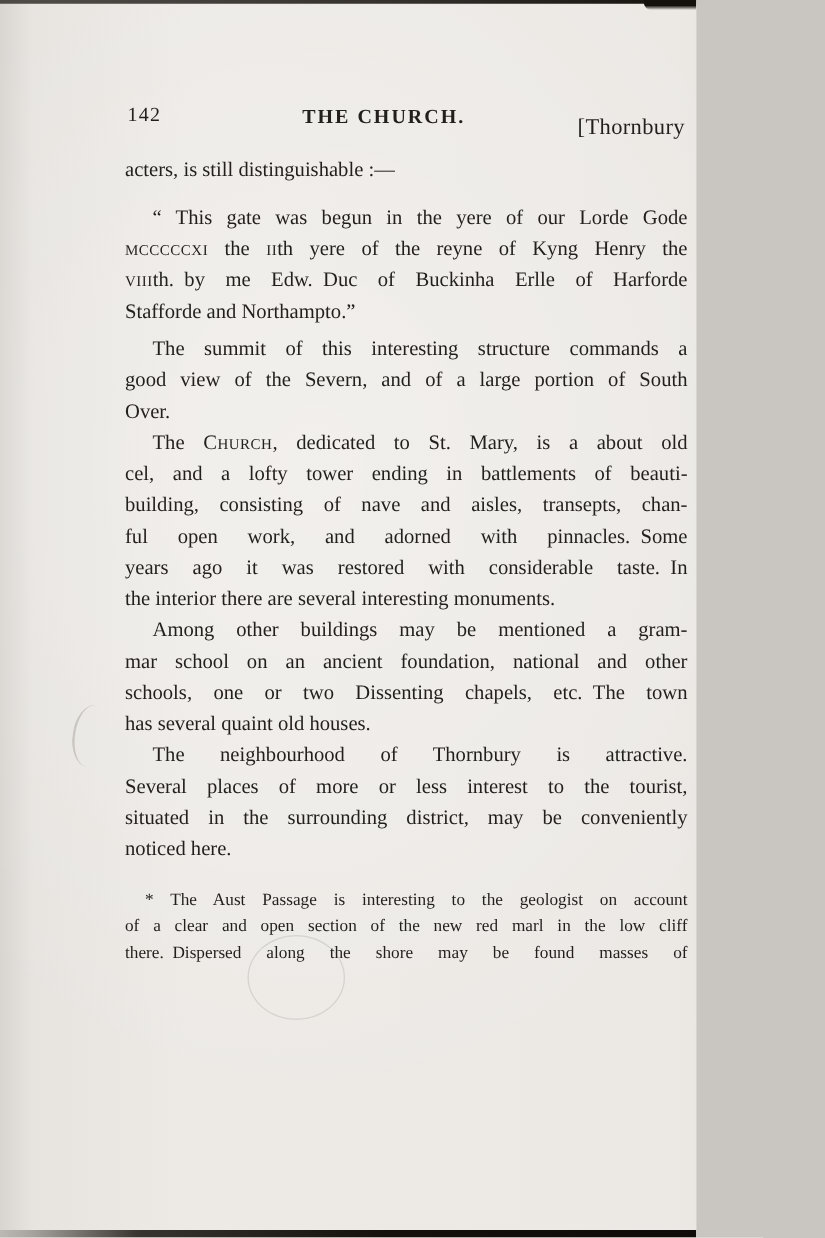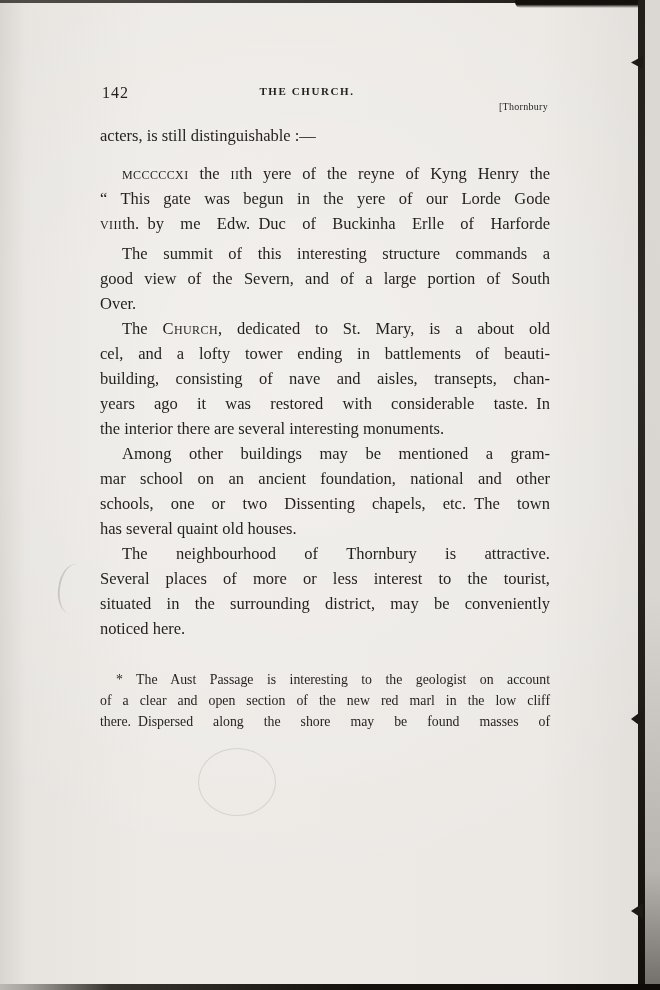--- a/index.html
+++ b/index.html
@@ -4,21 +4,21 @@
 <style>
   html, body { margin: 0; padding: 0; }
   body {
     width: 660px; height: 990px;
     font-family: "Liberation Serif", serif;
     background: #c9c6c2;
     overflow: hidden;
   }
   .scan {
     position: relative;
-    width: 660px; height: 990px;
+    width: 557px; height: 990px;
     background:
       radial-gradient(120% 85% at 45% 38%, rgba(255,255,255,0.28), rgba(255,255,255,0) 62%),
       linear-gradient(90deg, #d8d4cf 0px, #e7e4e0 26px, #edeae6 150px, #ece9e5 540px, #e3e0dc 638px);
     background-color: #eae7e3;
     overflow: hidden;
   }
   
   .top-strip { position:absolute; top:0; left:0; right:0; height:3px;
     background: linear-gradient(90deg, rgba(30,27,23,.75), rgba(30,27,23,.9) 60%, #15120e); }
   .top-strip-right { position:absolute; top:0; left:515px; right:0; height:8px;
@@ -40,29 +40,29 @@
   .pen-arc { position:absolute; left:198px; top:748px; width:76px; height:66px;
     border: 1px solid rgba(90,84,78,0.16); border-radius: 50%; }
   
   .page-content {
     position:absolute; left:100px; top:84px; width:450px;
     color:#221f1c;
   }
   .header { position:relative; height:18px; font-size:16px; }
   .page-number { position:absolute; left:2px; top:0; letter-spacing:1px; }
   .running-title { position:absolute; left:46%; top:1px; transform:translateX(-50%);
-    font-weight:700; font-size:11px; letter-spacing:1.6px; }
-  .catchword { position:absolute; right:2px; top:17px; font-size:10px; letter-spacing:0.3px; }
+    font-weight:700; font-size:16px; letter-spacing:1.6px; }
+  .catchword { position:absolute; right:2px; top:7px; font-size:18px; letter-spacing:0.3px; }
   .body-text { margin-top:21px; font-size:16.5px; line-height:25px; }
   .para { margin:0; }
   .para.indent .line:first-child { text-indent:22px; }
   .para.space-before-sm { margin-top:13px; }
   .para.space-after-sm { margin-bottom:5px; }
   .para.space-before-lg { margin-top:18px; }
-  .para.footnote { margin-top:28px; font-size:13.8px; line-height:21px; }
+  .para.footnote { margin-top:18px; font-size:13.8px; line-height:21px; }
   .para.footnote .line:first-child { text-indent:16px; }
   .line { text-align: justify; text-align-last: justify; }
   .line.flush { text-align-last: left; }
   .sc { font-variant: small-caps; letter-spacing:0.4px; }
 </style>
 </head>
 <body>
 
 <div class="scan">
 
@@ -81,33 +81,35 @@
     <div class="header">
       <span class="page-number">142</span>
       <span class="running-title">THE CHURCH.</span>
       <span class="catchword">[Thornbury</span>
     </div>
     <div class="body-text">
         <div class="para">
           <div class="line flush"><span>acters, is still distinguishable :—</span></div>
         </div>
         <div class="para indent space-before-sm space-after-sm">
+          <div class="line"><span>“ This gate was begun in the yere of our Lorde Gode</span></div>
           <div class="line"><span class="sc">mcccccxi</span><span> the </span><span class="sc">ii</span><span>th yere of the reyne of Kyng Henry the</span></div>
-          <div class="line"><span>“ This gate was begun in the yere of our Lorde Gode</span></div>
           <div class="line"><span class="sc">viii</span><span>th. by me Edw. Duc of Buckinha Erlle of Harforde</span></div>
+          <div class="line flush"><span>Stafforde and Northampto.”</span></div>
         </div>
         <div class="para indent">
           <div class="line"><span>The summit of this interesting structure commands a</span></div>
           <div class="line"><span>good view of the Severn, and of a large portion of South</span></div>
           <div class="line flush"><span>Over.</span></div>
         </div>
         <div class="para indent">
           <div class="line"><span>The </span><span class="sc">Church</span><span>, dedicated to St. Mary, is a about old</span></div>
           <div class="line"><span>cel, and a lofty tower ending in battlements of beauti-</span></div>
           <div class="line"><span>building, consisting of nave and aisles, transepts, chan-</span></div>
+          <div class="line"><span>ful open work, and adorned with pinnacles. Some</span></div>
           <div class="line"><span>years ago it was restored with considerable taste. In</span></div>
           <div class="line flush"><span>the interior there are several interesting monuments.</span></div>
         </div>
         <div class="para indent">
           <div class="line"><span>Among other buildings may be mentioned a gram-</span></div>
           <div class="line"><span>mar school on an ancient foundation, national and other</span></div>
           <div class="line"><span>schools, one or two Dissenting chapels, etc. The town</span></div>
           <div class="line flush"><span>has several quaint old houses.</span></div>
         </div>
         <div class="para indent">

